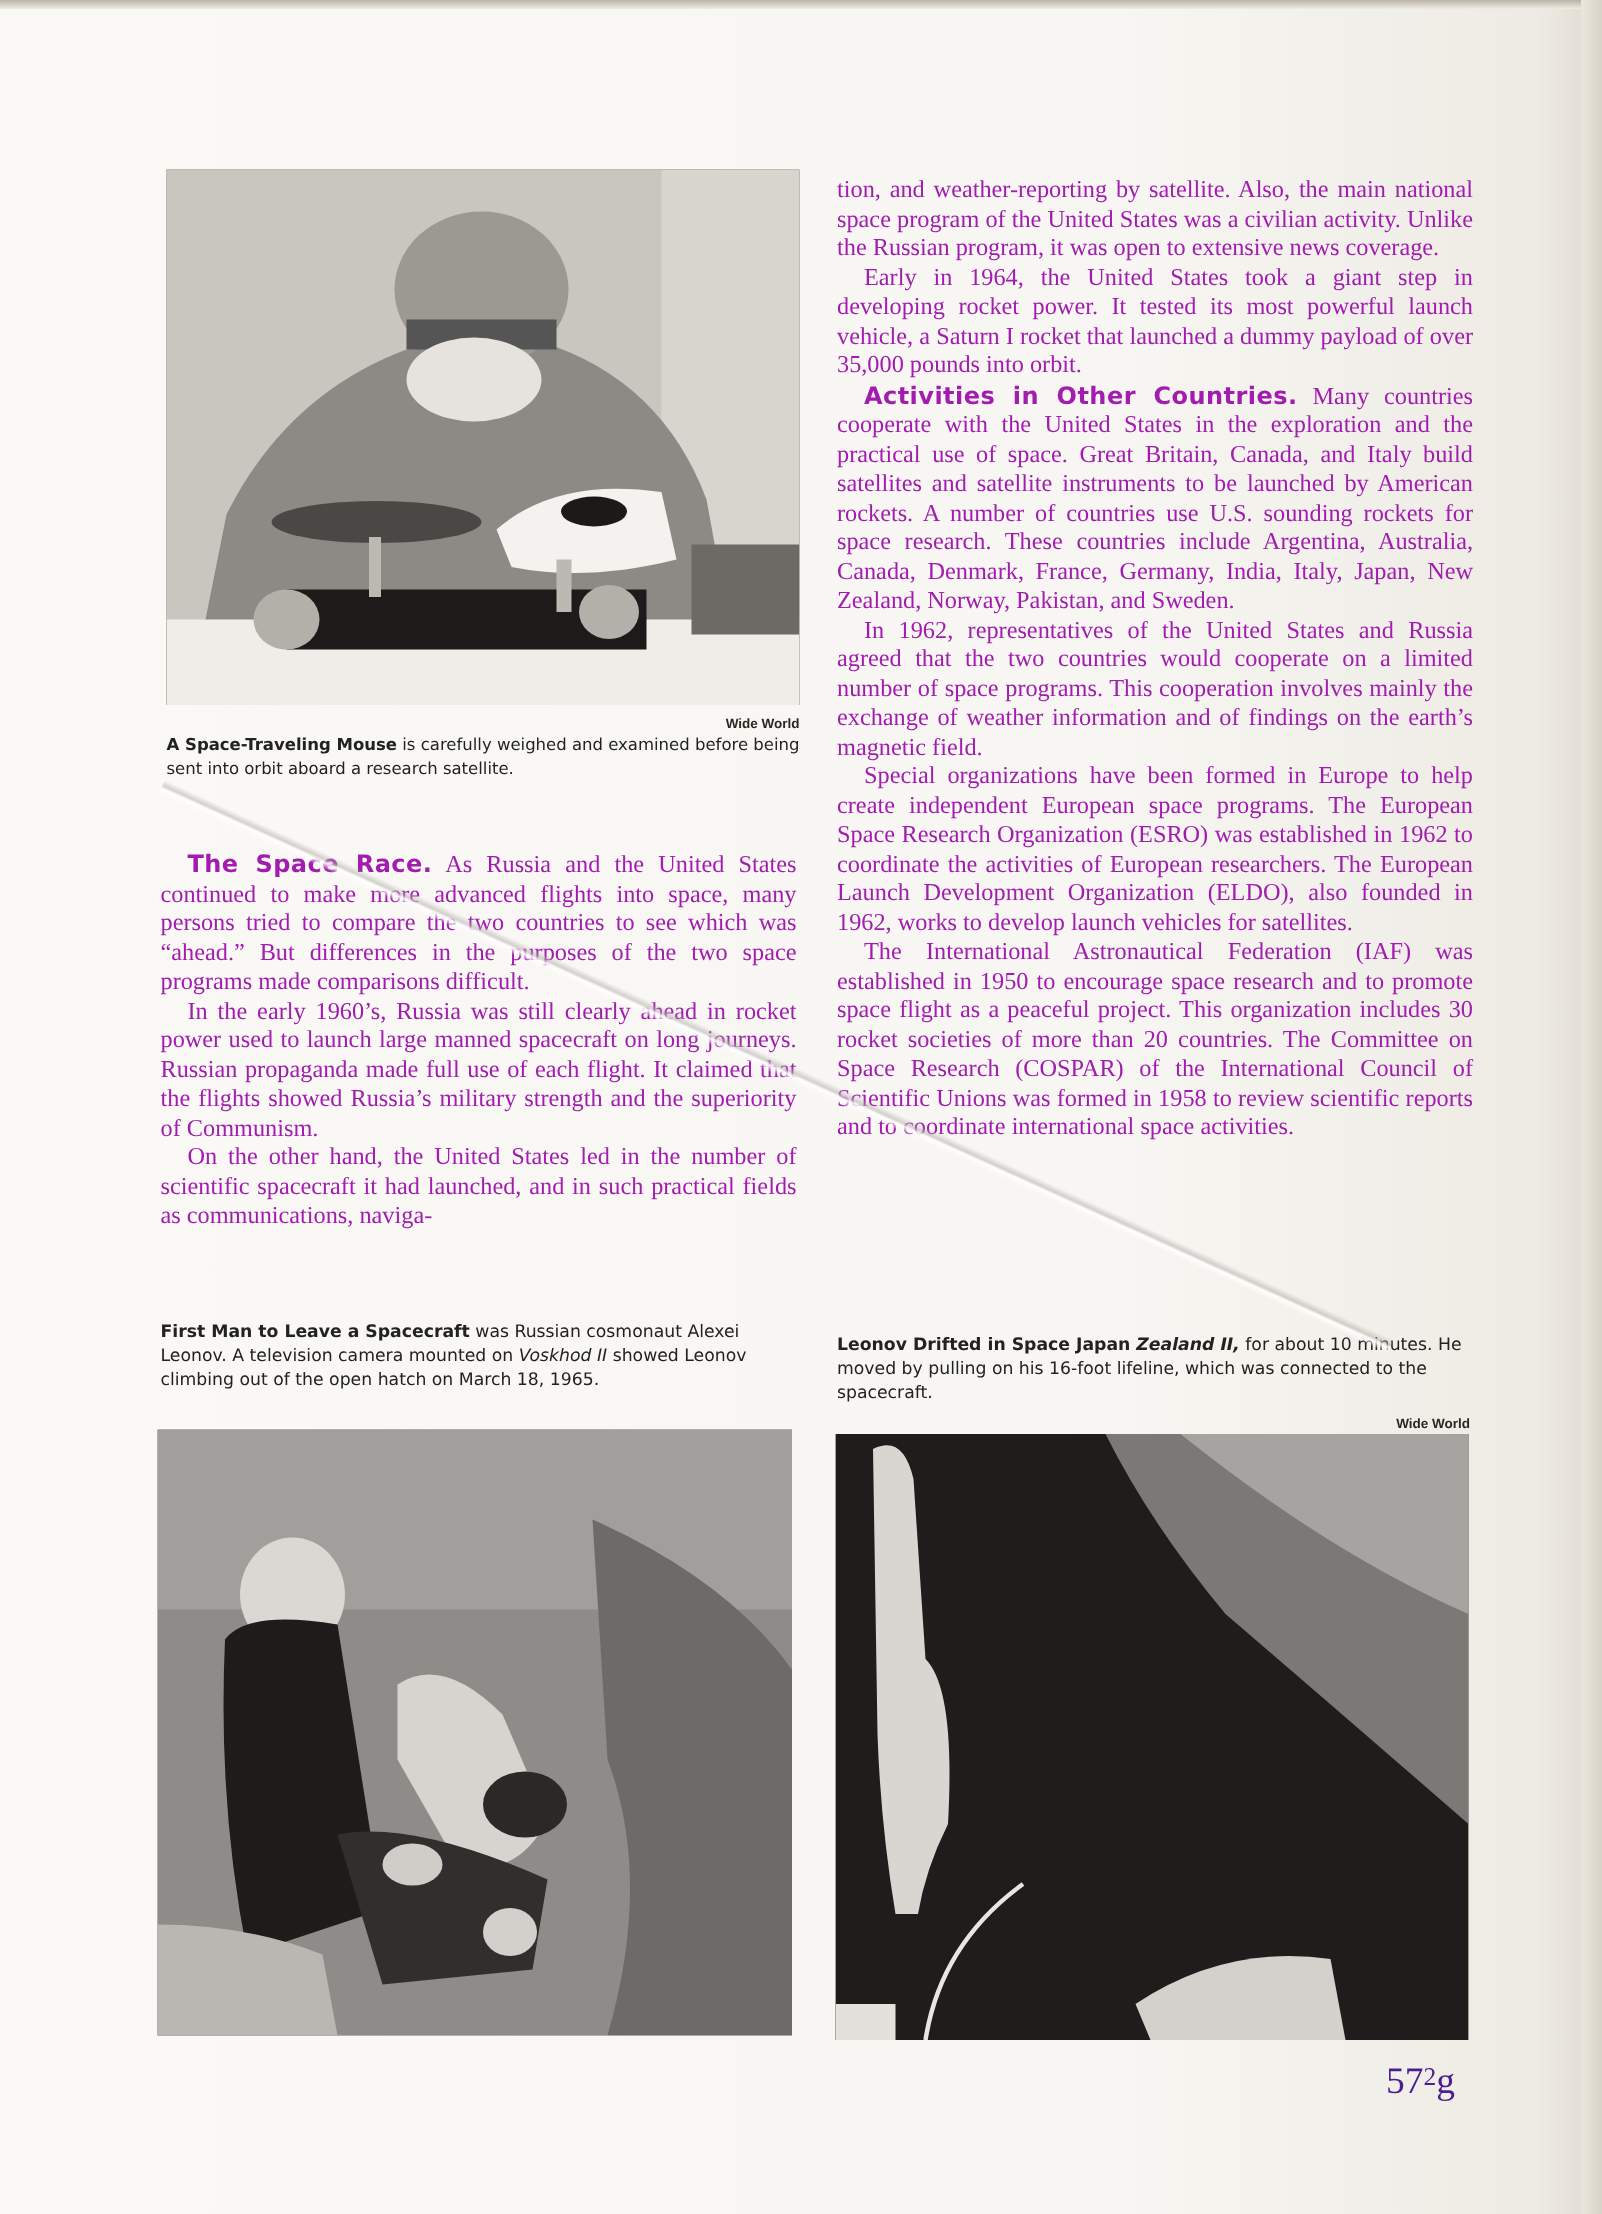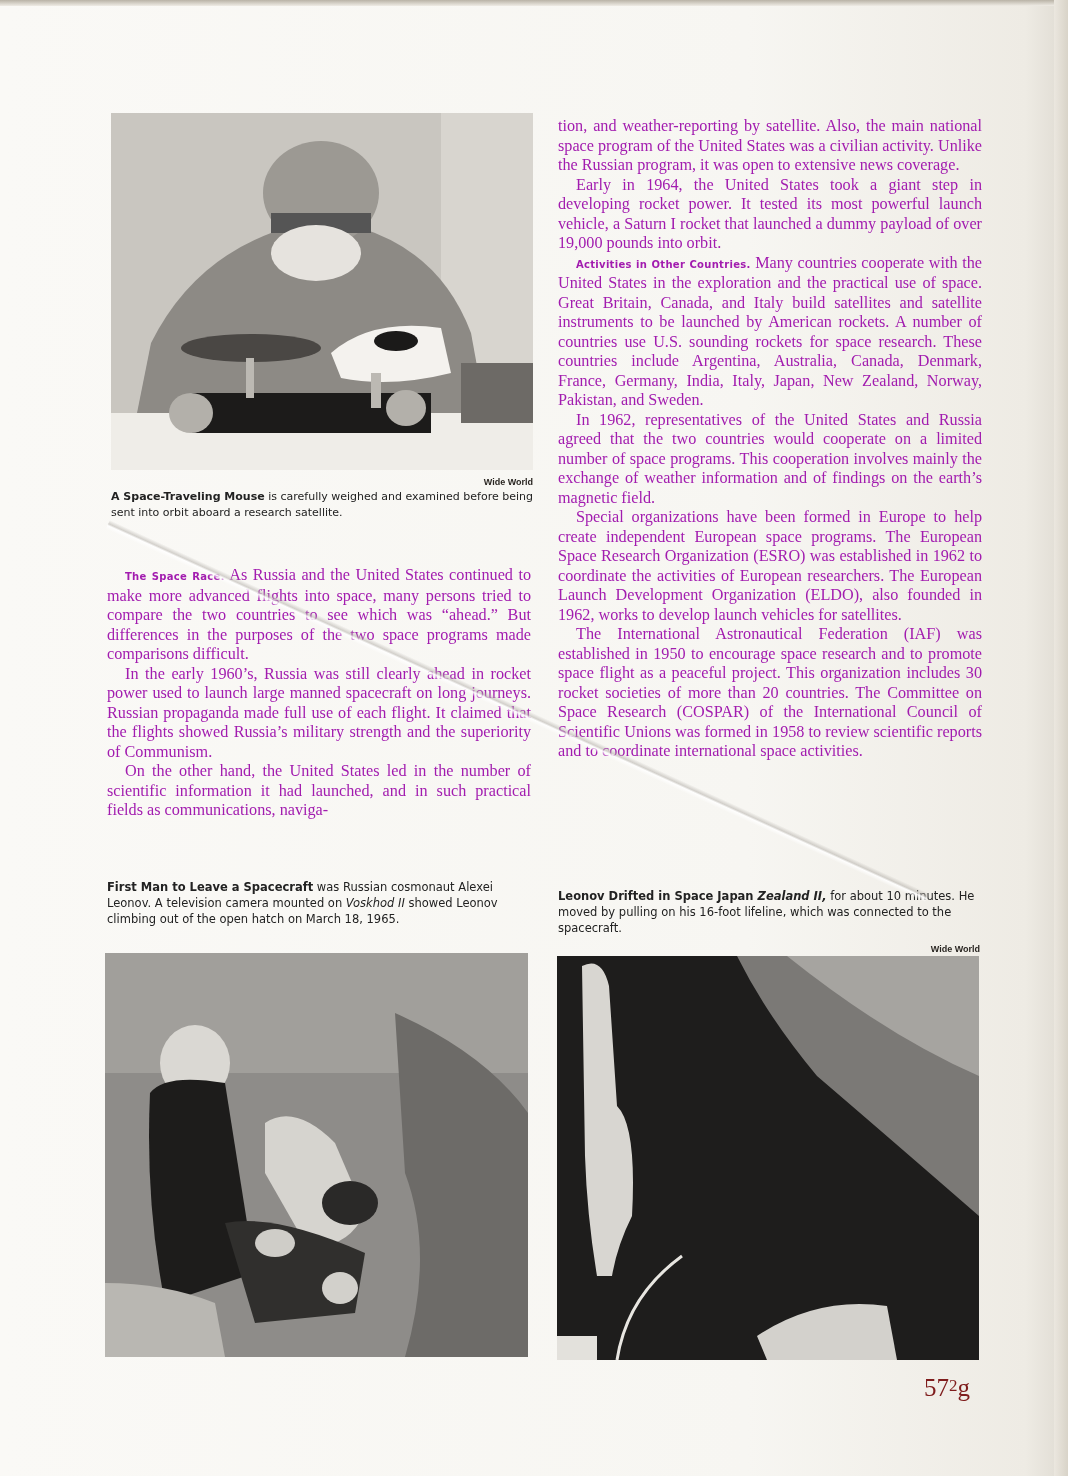--- a/index.html
+++ b/index.html
@@ -39,26 +39,26 @@
   }
   .caption b { font-weight:bold; }
 
   .col {
     position:absolute; font-size:16.2px; line-height:19.5px; text-align:justify;
     color:#a21caf;
   }
   .col p { margin:0; text-indent:18px; }
   .col p.cont { text-indent:0; }
   .col .head {
-    font-family:"DejaVu Sans", sans-serif; font-weight:bold; font-size:10px;
+    font-family:"DejaVu Sans", sans-serif; font-weight:bold; font-size:16px;
     letter-spacing:0.3px;
   }
 
   .folio {
-    position:absolute; left:924px; top:1374px; font-size:25px; color:#7f1d1d;
+    position:absolute; left:924px; top:1374px; font-size:25px; color:#4c1d95;
   }
   .folio sup { font-size:17px; vertical-align:5px; }
 </style>
 </head>
 <body>
 
 <div class="page-edge"></div>
 <div class="top-strip"></div>
 <div class="right-edge"></div>
 
@@ -83,26 +83,26 @@
   </svg>
 </div>
 <div class="credit" style="left:430px; top:477px; width:103px;">Wide World</div>
 <div class="caption" style="left:111px; top:489px; width:425px;">
   <b>A Space-Traveling Mouse</b><span> is carefully weighed and examined before being sent into orbit aboard a research satellite.</span>
 </div>
 
 <div class="col" style="left:107px; top:566px; width:424px;">
   <p><span class="head">The Space Race.</span><span> As Russia and the United States continued to make more advanced flights into space, many persons tried to compare the two countries to see which was “ahead.” But differences in the purposes of the two space programs made comparisons difficult.</span></p>
   <p>In the early 1960’s, Russia was still clearly ahead in rocket power used to launch large manned spacecraft on long journeys. Russian propaganda made full use of each flight. It claimed that the flights showed Russia’s military strength and the superiority of Communism.</p>
-  <p>On the other hand, the United States led in the number of scientific information it had launched, and in such practical fields as communications, naviga-</p>
+  <p>On the other hand, the United States led in the number of scientific spacecraft it had launched, and in such practical fields as communications, naviga-</p>
 </div>
 
 <div class="col" style="left:558px; top:117px; width:424px;">
   <p class="cont">tion, and weather-reporting by satellite. Also, the main national space program of the United States was a civilian activity. Unlike the Russian program, it was open to extensive news coverage.</p>
-  <p>Early in 1964, the United States took a giant step in developing rocket power. It tested its most powerful launch vehicle, a Saturn I rocket that launched a dummy payload of over 19,000 pounds into orbit.</p>
+  <p>Early in 1964, the United States took a giant step in developing rocket power. It tested its most powerful launch vehicle, a Saturn I rocket that launched a dummy payload of over 35,000 pounds into orbit.</p>
   <p><span class="head">Activities in Other Countries.</span><span> Many countries cooperate with the United States in the exploration and the practical use of space. Great Britain, Canada, and Italy build satellites and satellite instruments to be launched by American rockets. A number of countries use U.S. sounding rockets for space research. These countries include Argentina, Australia, Canada, Denmark, France, Germany, India, Italy, Japan, New Zealand, Norway, Pakistan, and Sweden.</span></p>
   <p>In 1962, representatives of the United States and Russia agreed that the two countries would cooperate on a limited number of space programs. This cooperation involves mainly the exchange of weather information and of findings on the earth’s magnetic field.</p>
   <p>Special organizations have been formed in Europe to help create independent European space programs. The European Space Research Organization (ESRO) was established in 1962 to coordinate the activities of European researchers. The European Launch Development Organization (ELDO), also founded in 1962, works to develop launch vehicles for satellites.</p>
   <p>The International Astronautical Federation (IAF) was established in 1950 to encourage space research and to promote space flight as a peaceful project. This organization includes 30 rocket societies of more than 20 countries. The Committee on Space Research (COSPAR) of the International Council of Scientific Unions was formed in 1958 to review scientific reports and to coordinate international space activities.</p>
 </div>
 
 <div class="caption" style="left:107px; top:879px; width:425px; font-size:11.5px; line-height:16px;">
   <b>First Man to Leave a Spacecraft</b><span> was Russian cosmonaut Alexei Leonov. A television camera mounted on </span><i>Voskhod II</i><span> showed Leonov climbing out of the open hatch on March 18, 1965.</span>
 </div>
 

